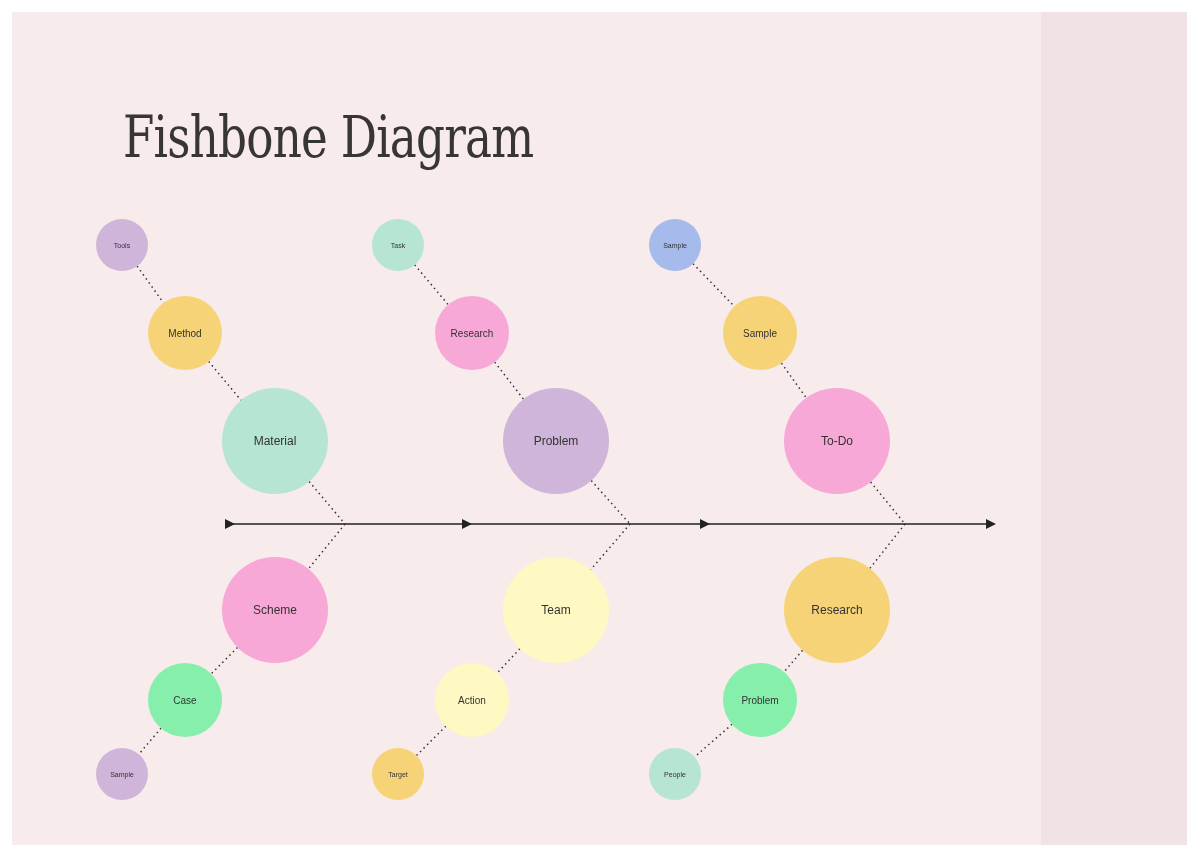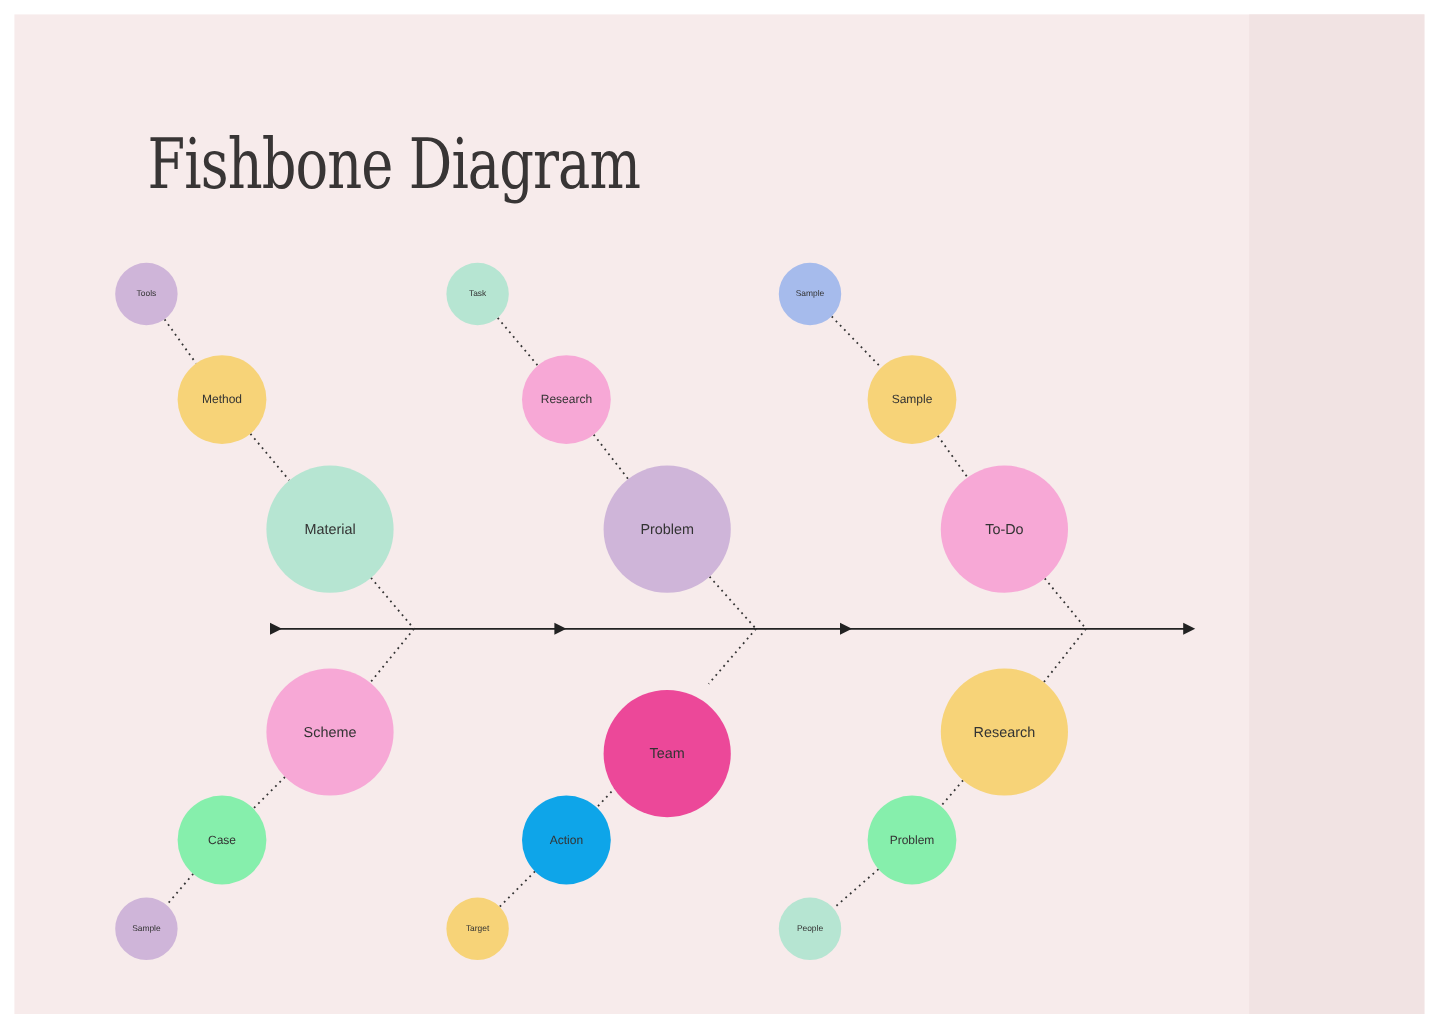--- a/index.html
+++ b/index.html
@@ -85,24 +85,24 @@
     </div>
     <div class="node s" style="left: 372px; top: 219px; background: rgb(182, 229, 210);">
       <span>Task</span>
     </div>
     <div class="node m" style="left: 435px; top: 296px; background: rgb(247, 168, 214);">
       <span>Research</span>
     </div>
     <div class="node l" style="left: 503px; top: 388px; background: rgb(207, 181, 217);">
       <span>Problem</span>
     </div>
-    <div class="node l" style="left: 503px; top: 575px; background: #ec4899;">
+    <div class="node l" style="left: 503px; top: 557px; background: #fef9c3;">
       <span>Team</span>
     </div>
-    <div class="node m" style="left: 435px; top: 663px; background: #0ea5e9;">
+    <div class="node m" style="left: 435px; top: 663px; background: #fef9c3;">
       <span>Action</span>
     </div>
     <div class="node s" style="left: 372px; top: 748px; background: rgb(247, 211, 120);">
       <span>Target</span>
     </div>
     <div class="node s" style="left: 649px; top: 219px; background: rgb(166, 187, 236);">
       <span>Sample</span>
     </div>
     <div class="node m" style="left: 723px; top: 296px; background: rgb(247, 211, 120);">
       <span>Sample</span>

